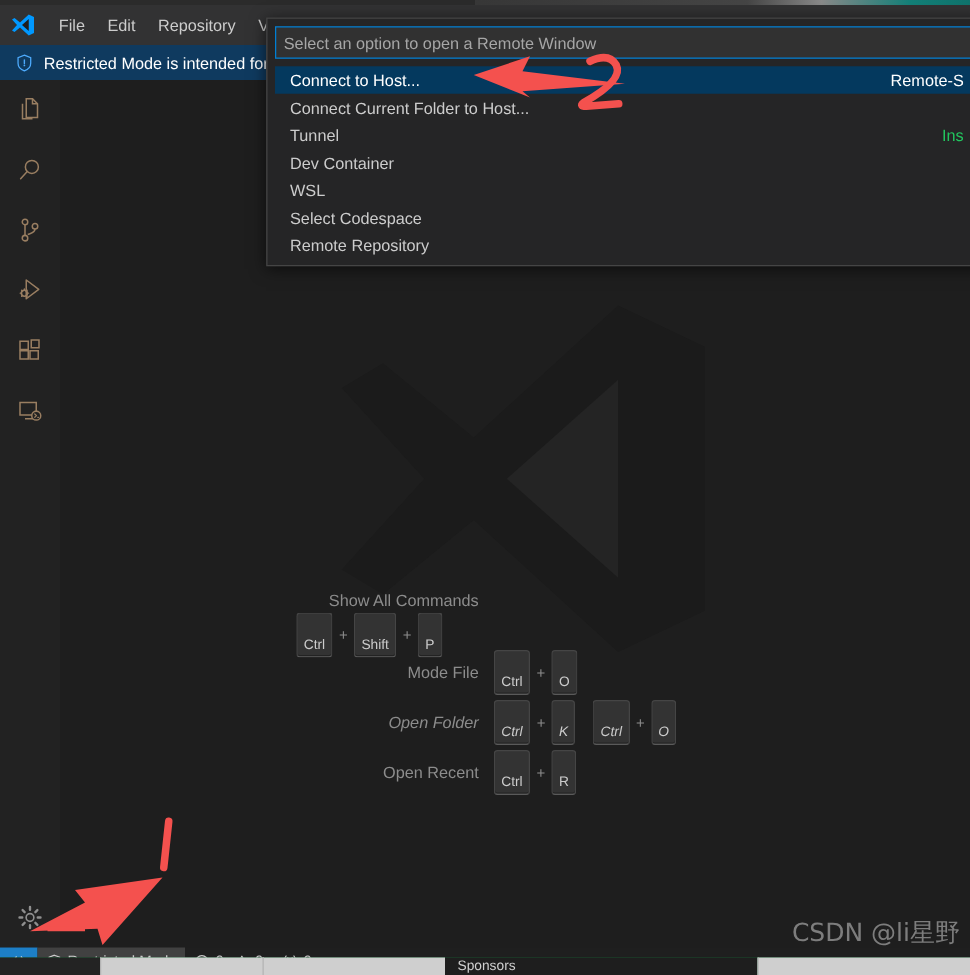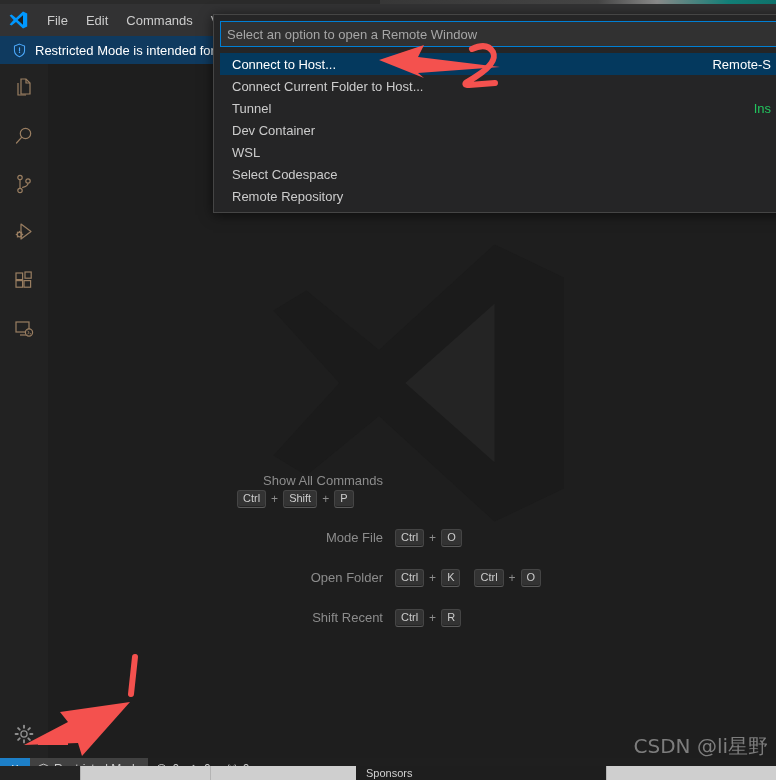--- a/index.html
+++ b/index.html
@@ -148,21 +148,21 @@
     line-height: 16px;
   }
   .sc-label.two-line { line-height: 16px; }
   .sc-keys { display: flex; align-items: center; }
   .kbd {
     display: inline-block;
     background: #333333;
     border: 1px solid #454545;
     border-bottom-color: #5a5a5a;
     border-radius: 3px;
-    padding: 1px 5px 2px;
+    padding: 19px 5px 2px;
     font-size: 11px;
     color: #cccccc;
     line-height: 13px;
     box-shadow: inset 0 -1px 0 rgba(0,0,0,.3);
   }
   .kplus {
     font-size: 12px;
     color: #8c8c8c;
     margin: 0 5px;
   }
@@ -324,21 +324,21 @@
 
 <div class="vscode">
 
   <div class="titlebar">
     <svg class="vscode-logo" viewBox="0 0 100 100">
       <path d="M75 8 L96 18 L96 82 L75 92 L40 60 L18 78 L8 72 L28 50 L8 28 L18 22 L40 40 Z" fill="#0098ff"></path>
       <path d="M75 26 L75 74 L48 50 Z" fill="#1e1e1e"></path>
     </svg>
     <div class="menu-item">File</div>
     <div class="menu-item">Edit</div>
-    <div class="menu-item">Commands</div>
+    <div class="menu-item">Repository</div>
     <div class="menu-item">View</div>
   </div>
 
   <div class="banner">
     <span class="shield">
       <svg width="15" height="15" viewBox="0 0 16 16">
         <path d="M8 1.2 L13.4 3.3 V8 c0 3.2-2.3 5.4-5.4 6.6 C4.9 13.4 2.6 11.2 2.6 8 V3.3 Z" fill="none" stroke="#4daafc" stroke-width="1.1"></path>
         <path d="M8 5.2 v3.2" stroke="#4daafc" stroke-width="1.2" stroke-linecap="round"></path>
         <circle cx="8" cy="10" r="0.75" fill="#4daafc"></circle>
       </svg>
@@ -432,35 +432,35 @@
 
       <div class="sc-row" style="margin-bottom:20px;">
         <div class="sc-label">Mode File</div>
         <div class="sc-keys">
           <span class="kbd">Ctrl</span>
           <span class="kplus">+</span>
           <span class="kbd">O</span>
         </div>
       </div>
 
-      <div class="sc-row" style="margin-bottom:20px;">
+      <div class="sc-row" style="margin-bottom:20px;font-style:italic;">
         <div class="sc-label">Open Folder</div>
         <div class="sc-keys">
           <span class="kbd">Ctrl</span>
           <span class="kplus">+</span>
           <span class="kbd">K</span>
           <span class="kgap"></span>
           <span class="kbd">Ctrl</span>
           <span class="kplus">+</span>
           <span class="kbd">O</span>
         </div>
       </div>
 
       <div class="sc-row">
-        <div class="sc-label">Shift Recent</div>
+        <div class="sc-label">Open Recent</div>
         <div class="sc-keys">
           <span class="kbd">Ctrl</span>
           <span class="kplus">+</span>
           <span class="kbd">R</span>
         </div>
       </div>
 
     </div>
   </div>
 

